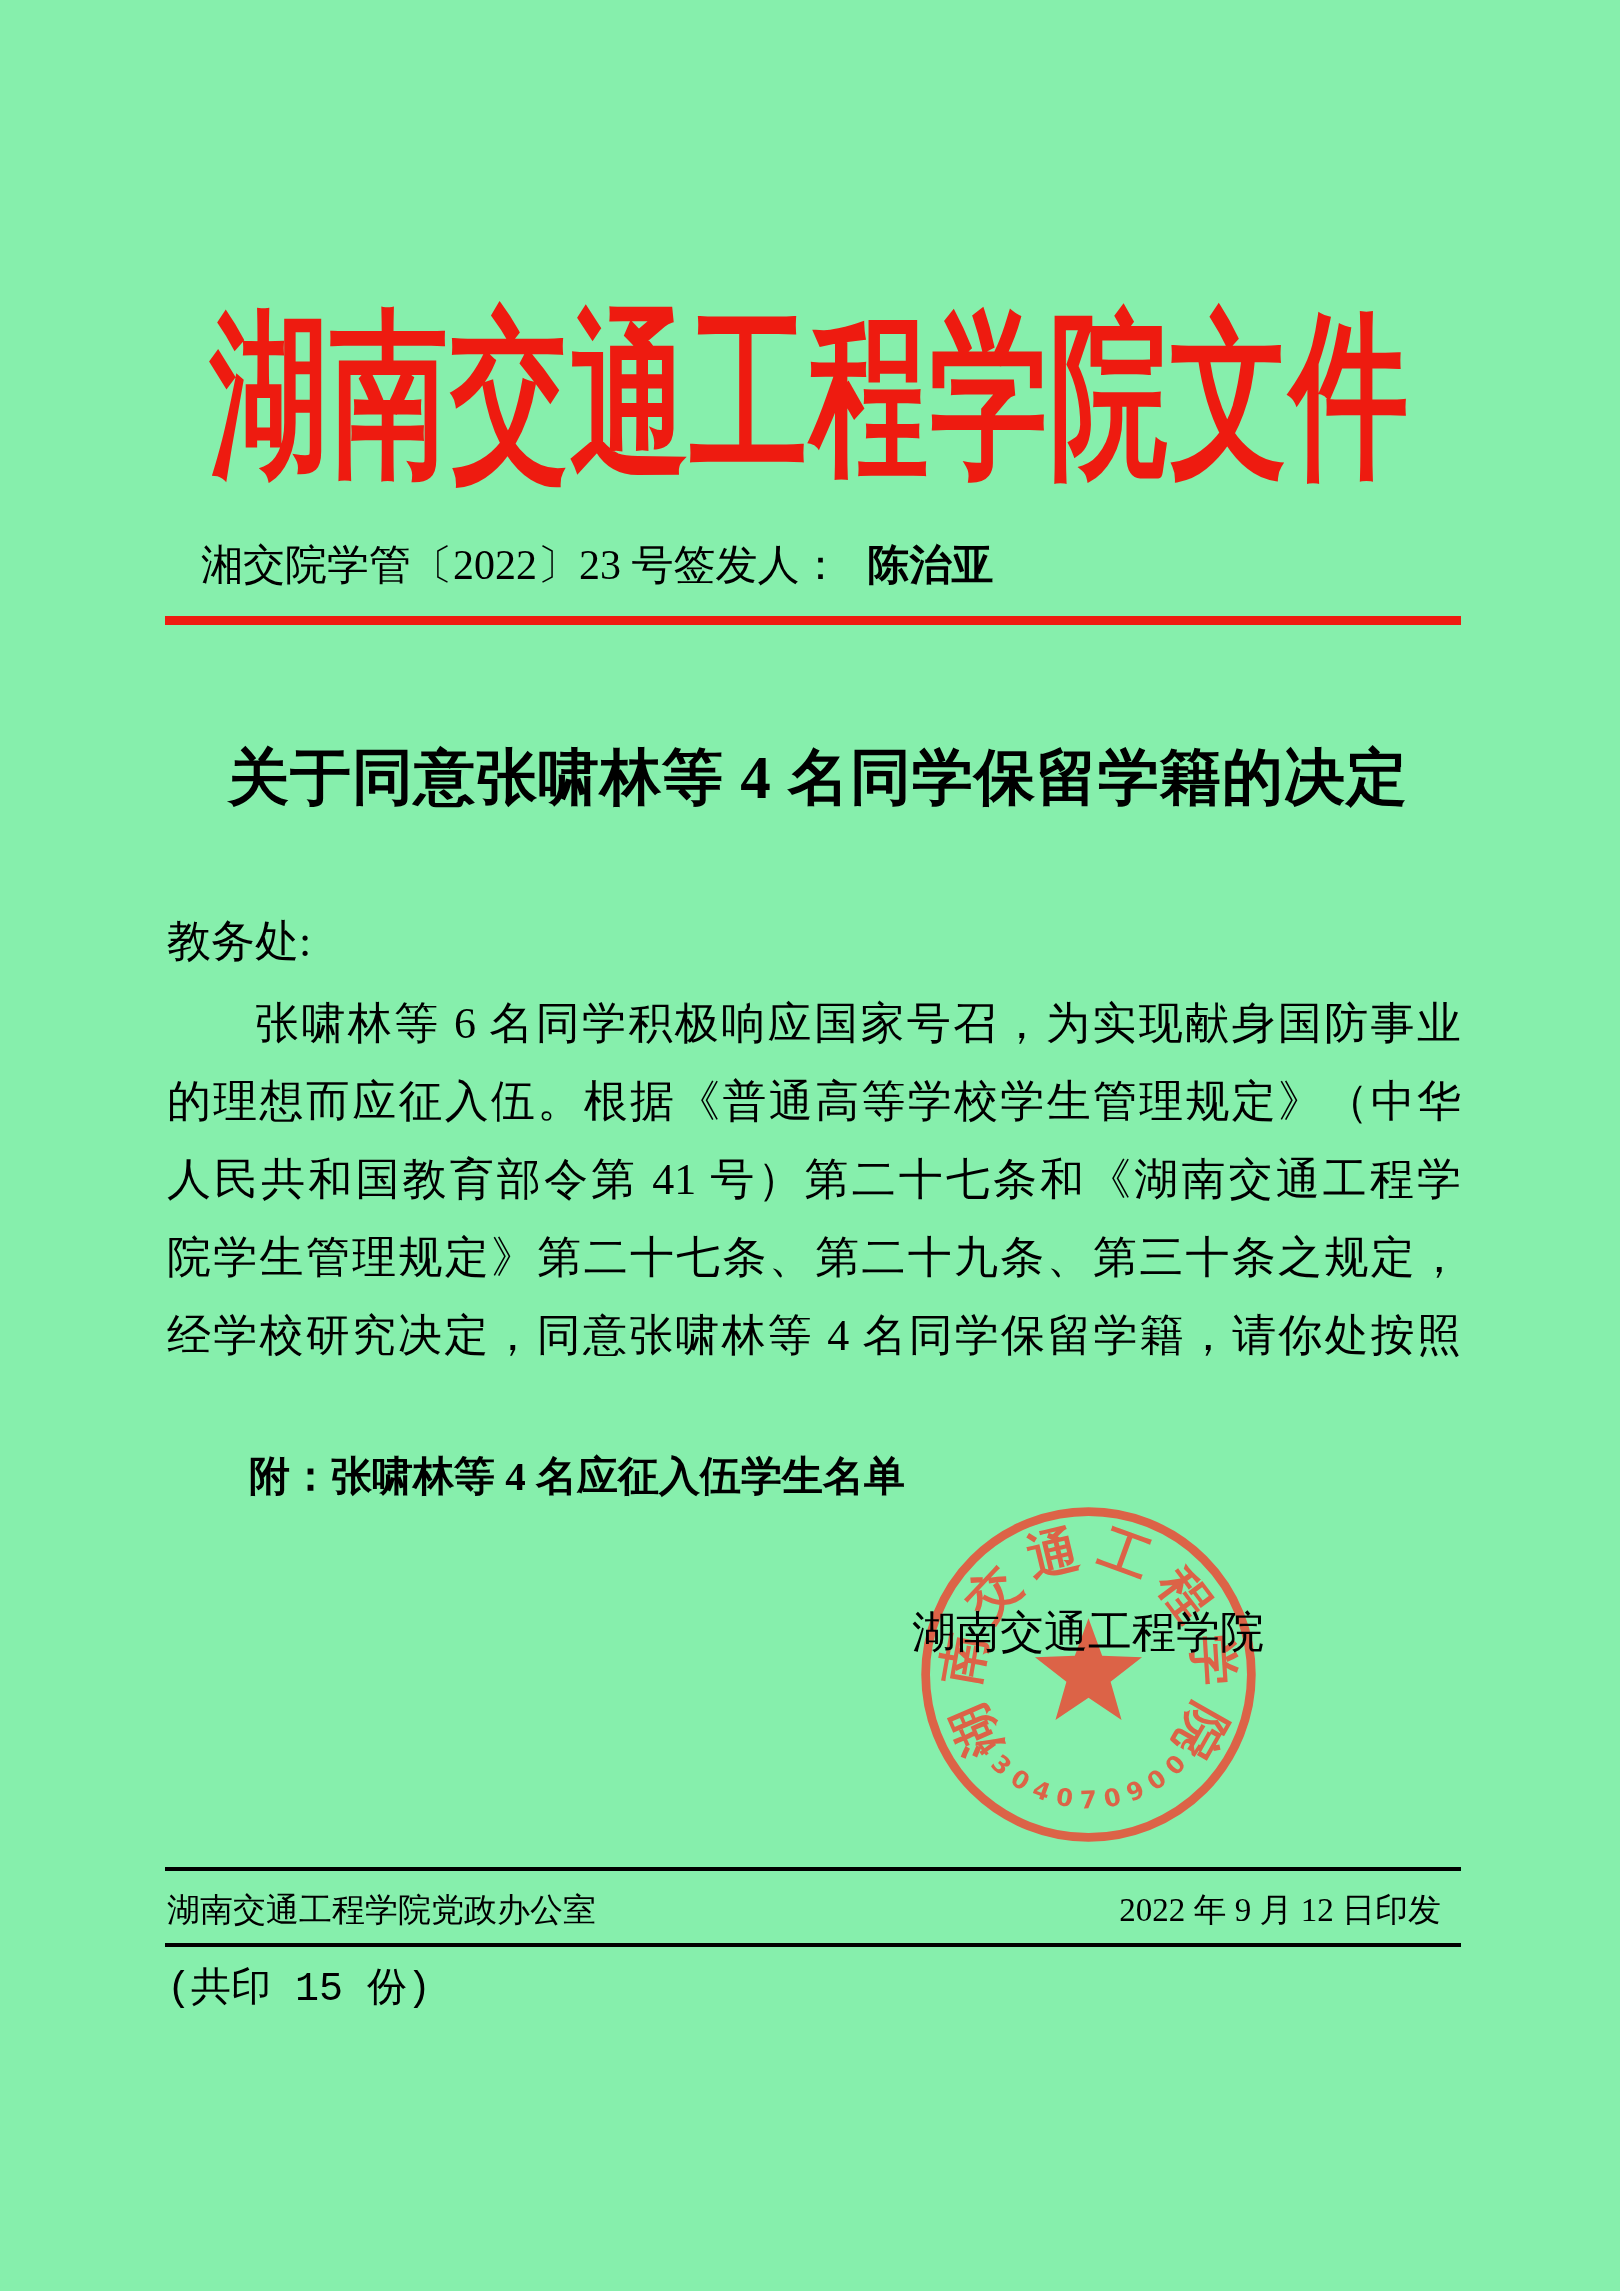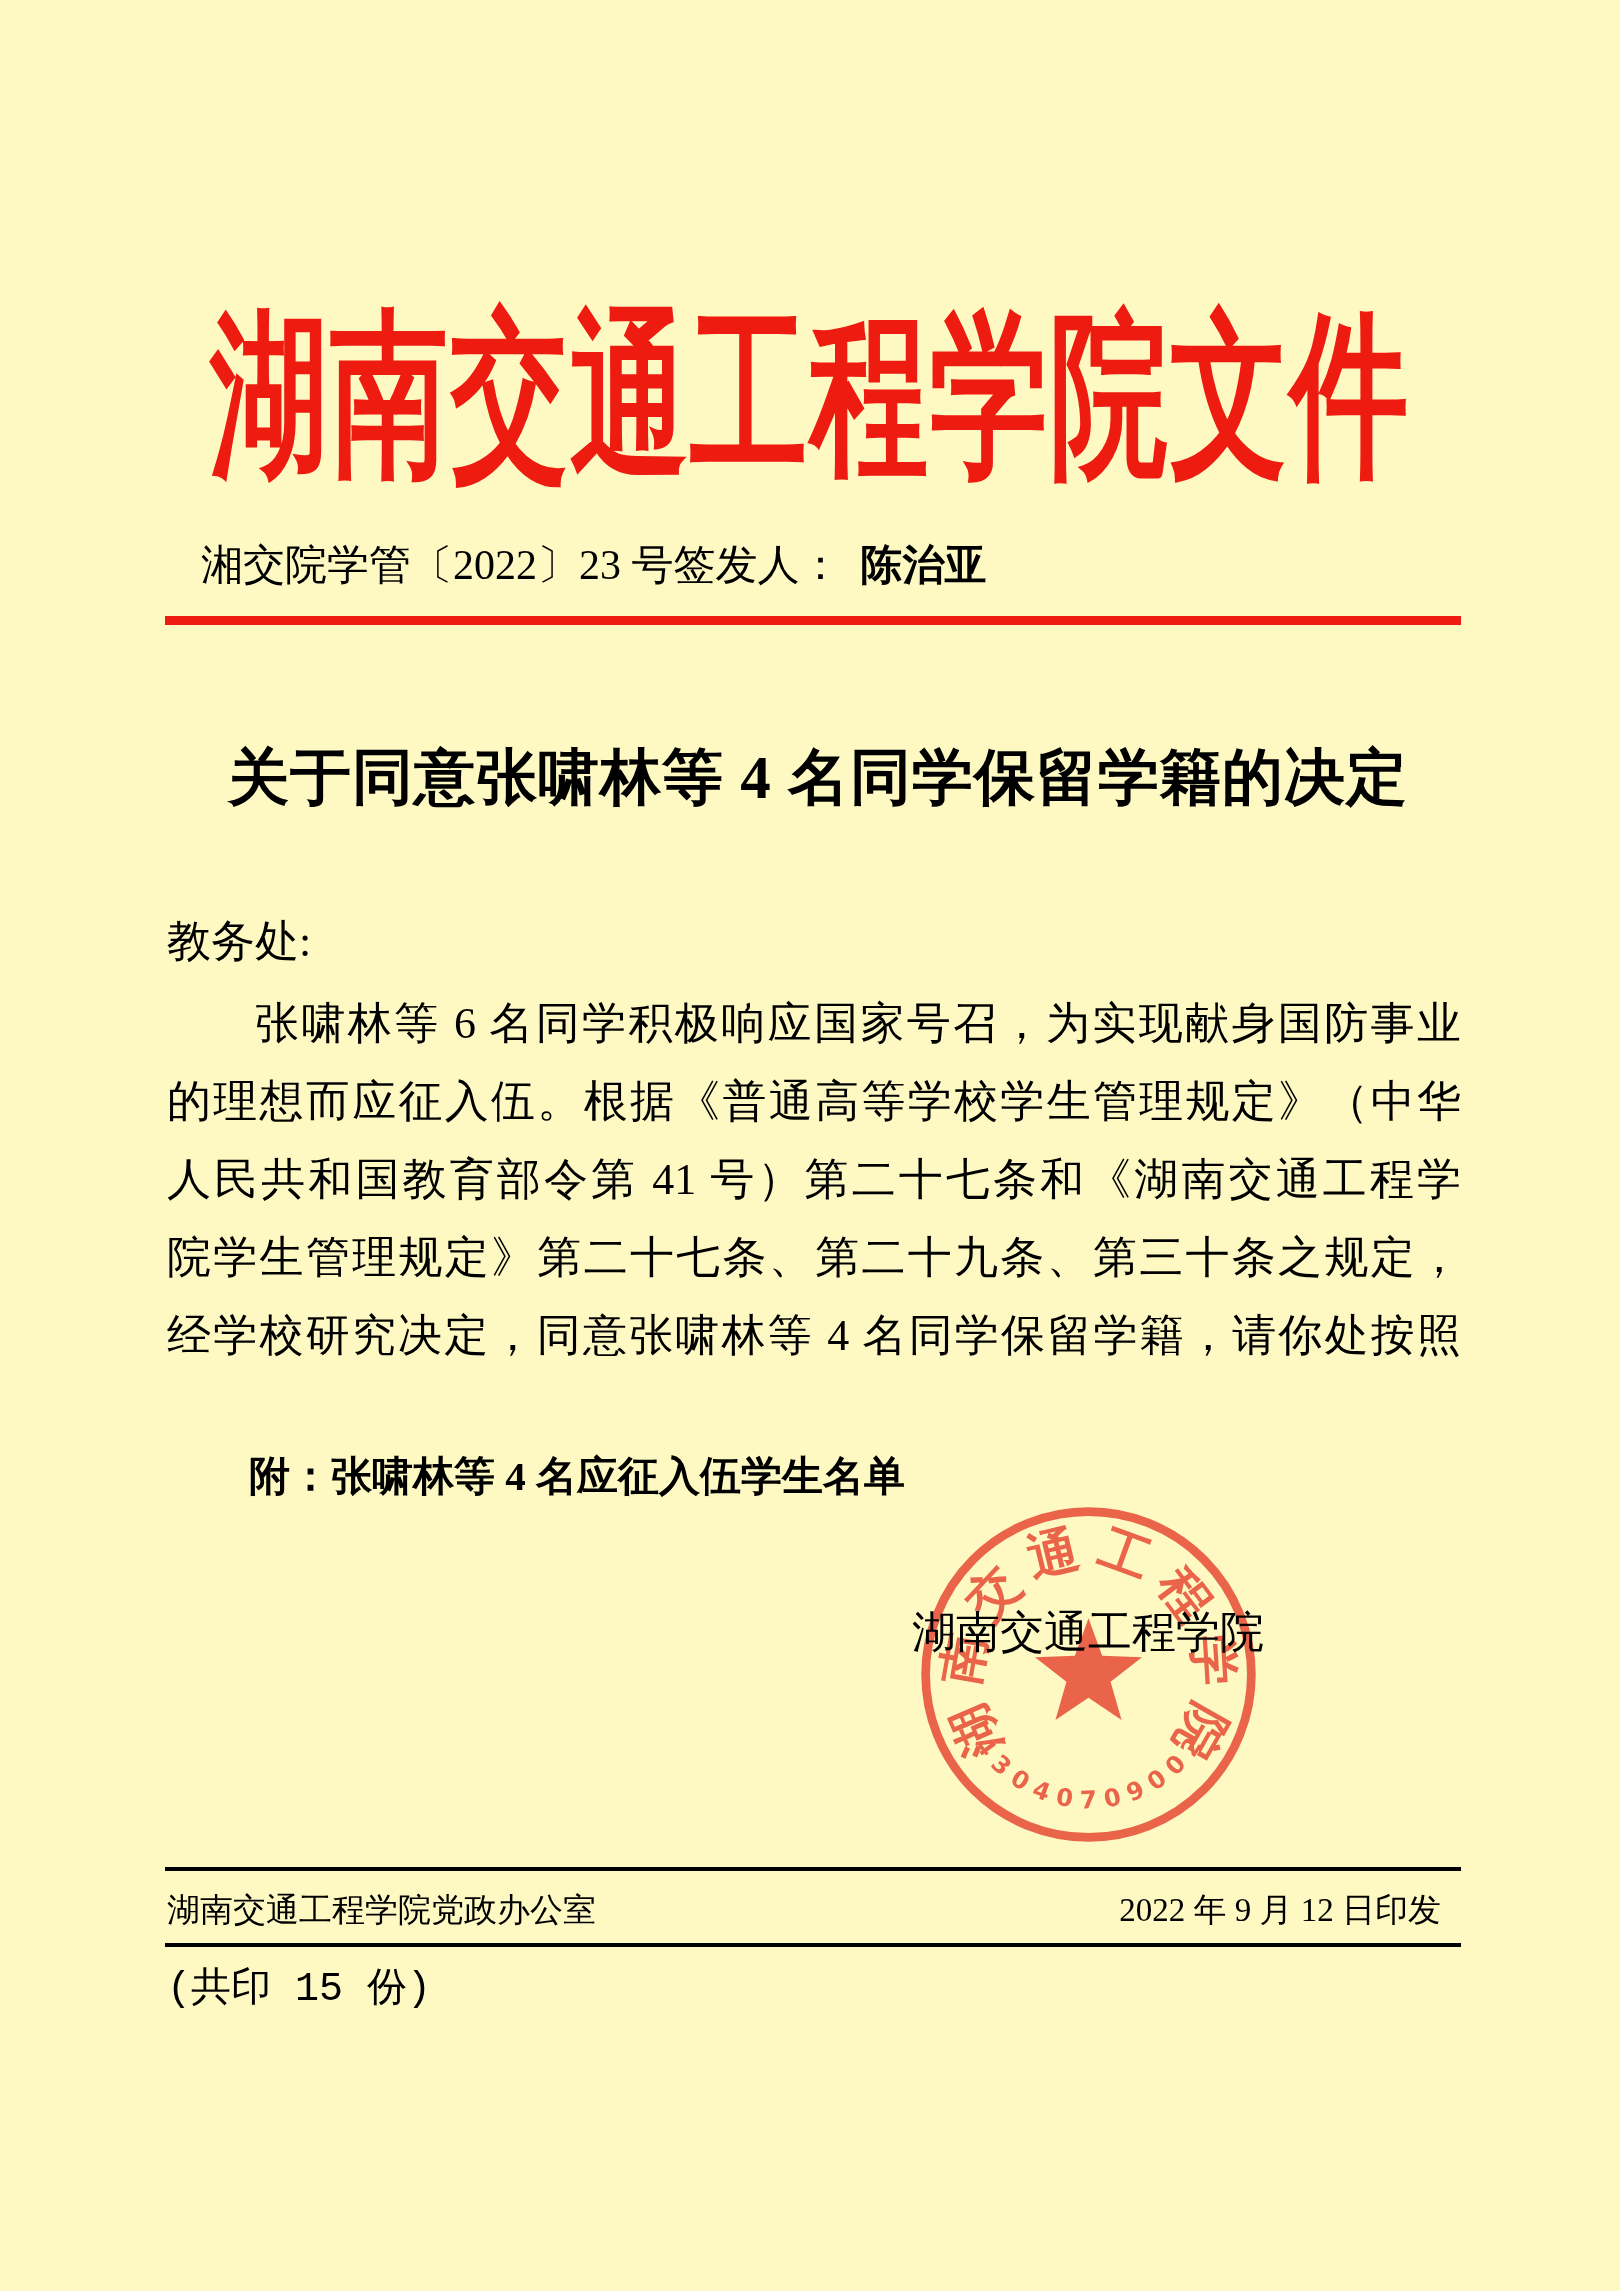--- a/index.html
+++ b/index.html
@@ -1,19 +1,19 @@
 <!DOCTYPE html>
 <html><head>
 <meta charset="utf-8">
 <style>
   html,body{margin:0;padding:0;background:#ffffff;}
   .page{
     position:relative;
     width:1620px;height:2292px;
-    background:#fef9c3;
+    background:#86efac;
     overflow:hidden;
     font-family:"Liberation Serif","DejaVu Serif",serif;
     color:#000;
   }
   
   .masthead{
     position:absolute;top:294px;left:0;width:1620px;height:208px;
     display:flex;align-items:center;justify-content:center;
   }
   .masthead-inner{
@@ -24,21 +24,21 @@
     transform:scaleY(1.52);
     transform-origin:center;
     white-space:nowrap;
   }
   
   .docnum-row{
     position:absolute;top:537px;left:201px;width:1215px;
     display:flex;align-items:baseline;
     font-size:42px;line-height:57px;white-space:nowrap;
   }
-  .issuer-name{font-weight:bold;margin-left:19px;}
+  .issuer-name{font-weight:bold;margin-left:26px;}
   
   .red-rule{
     position:absolute;top:616px;left:165px;width:1296px;height:8.8px;
     background:#ee1b10;
   }
   
   .doc-title{
     position:absolute;top:737px;left:8px;width:1620px;
     text-align:center;
     font-size:61px;font-weight:bold;

